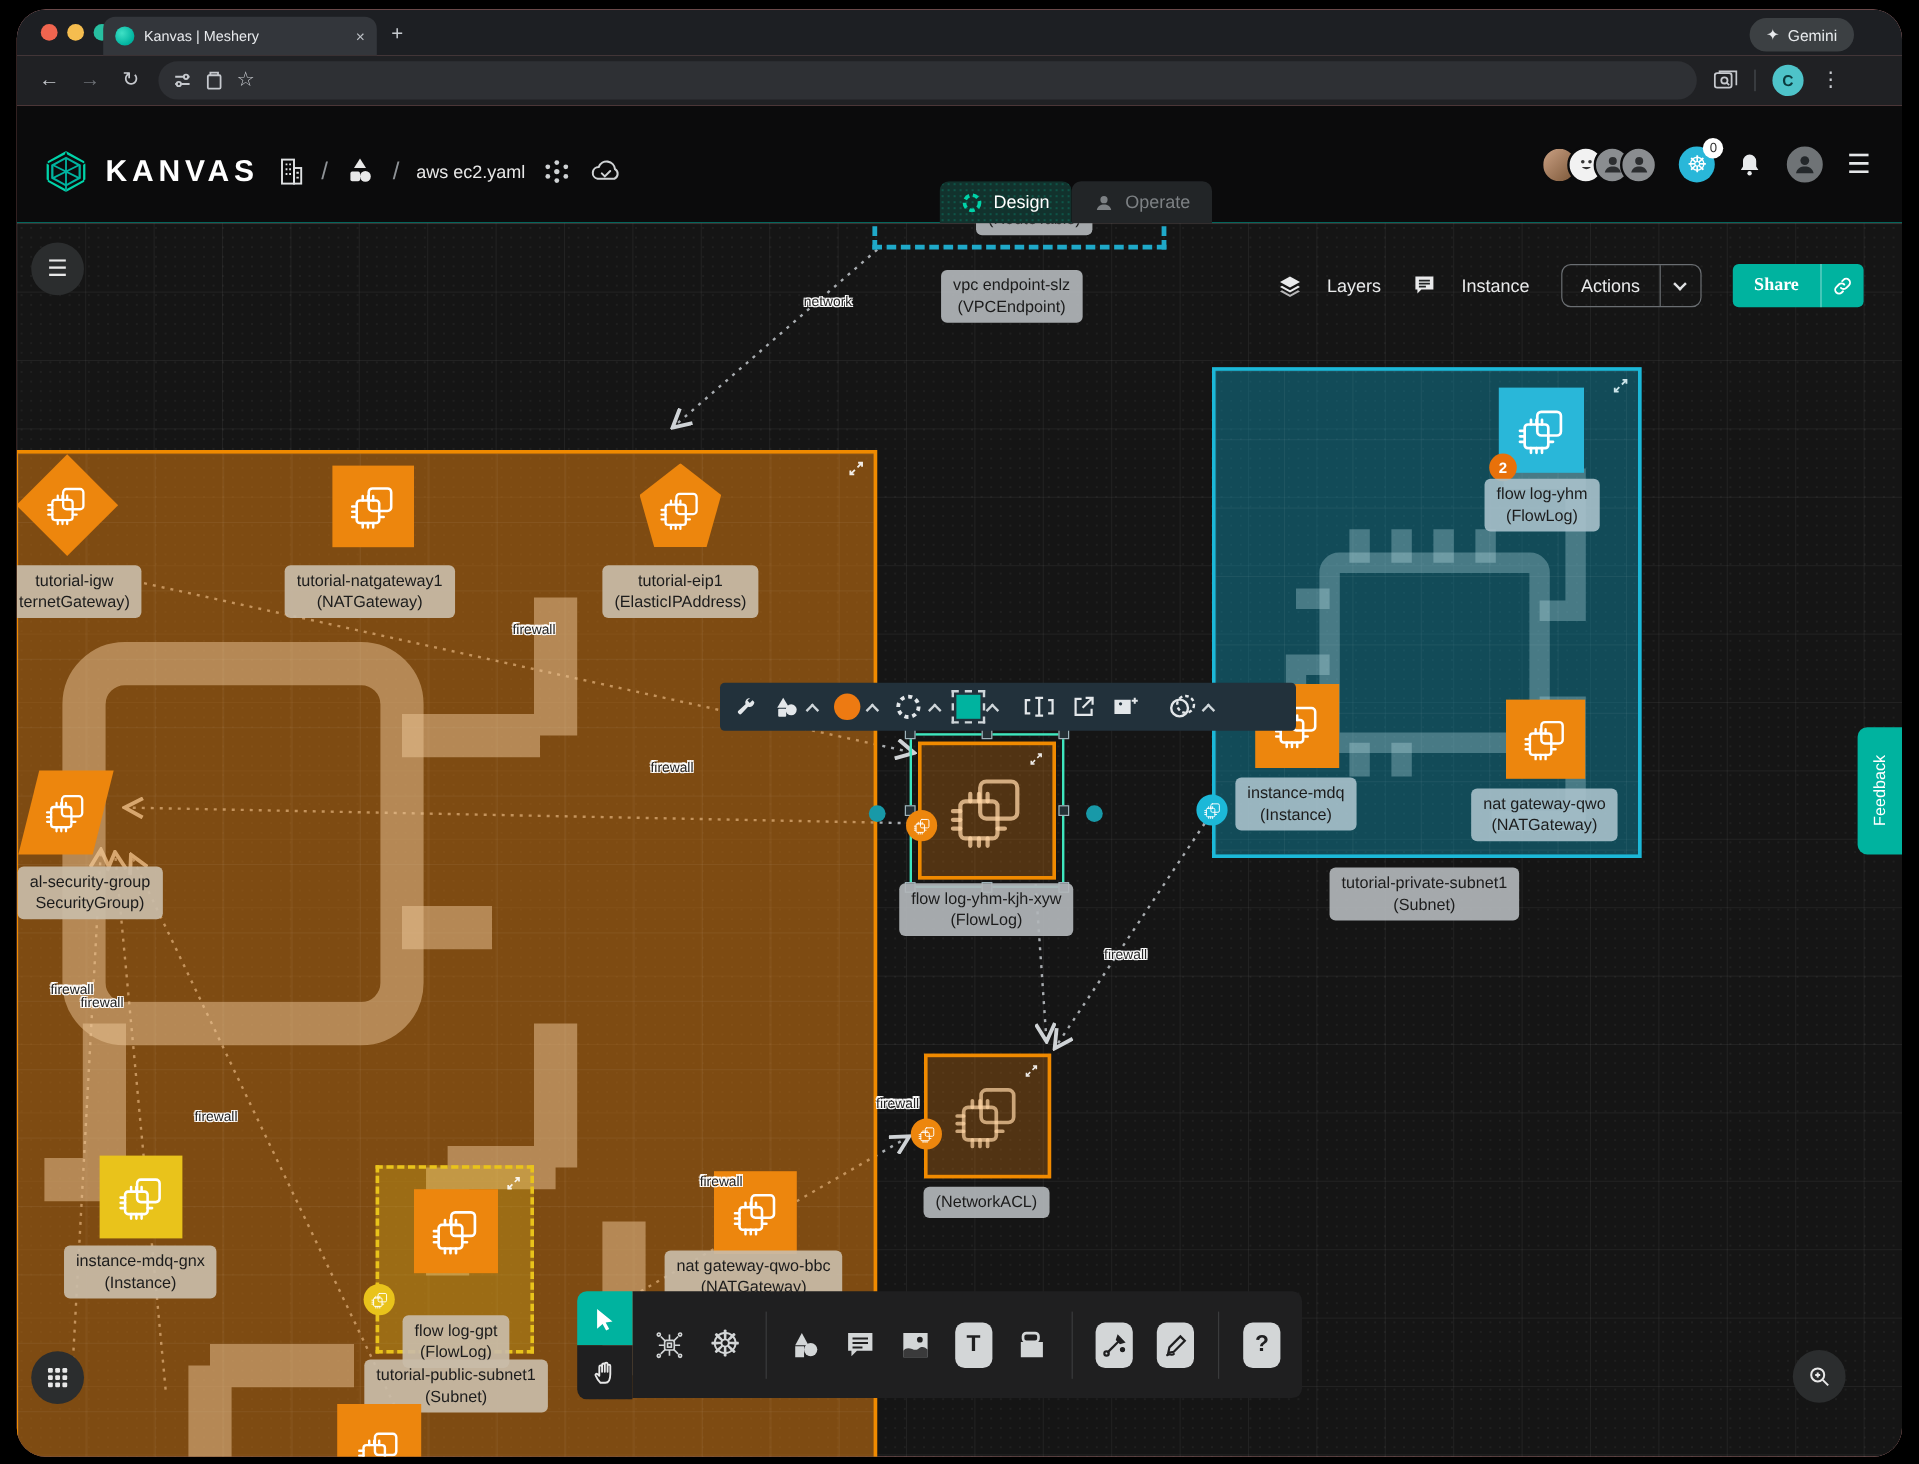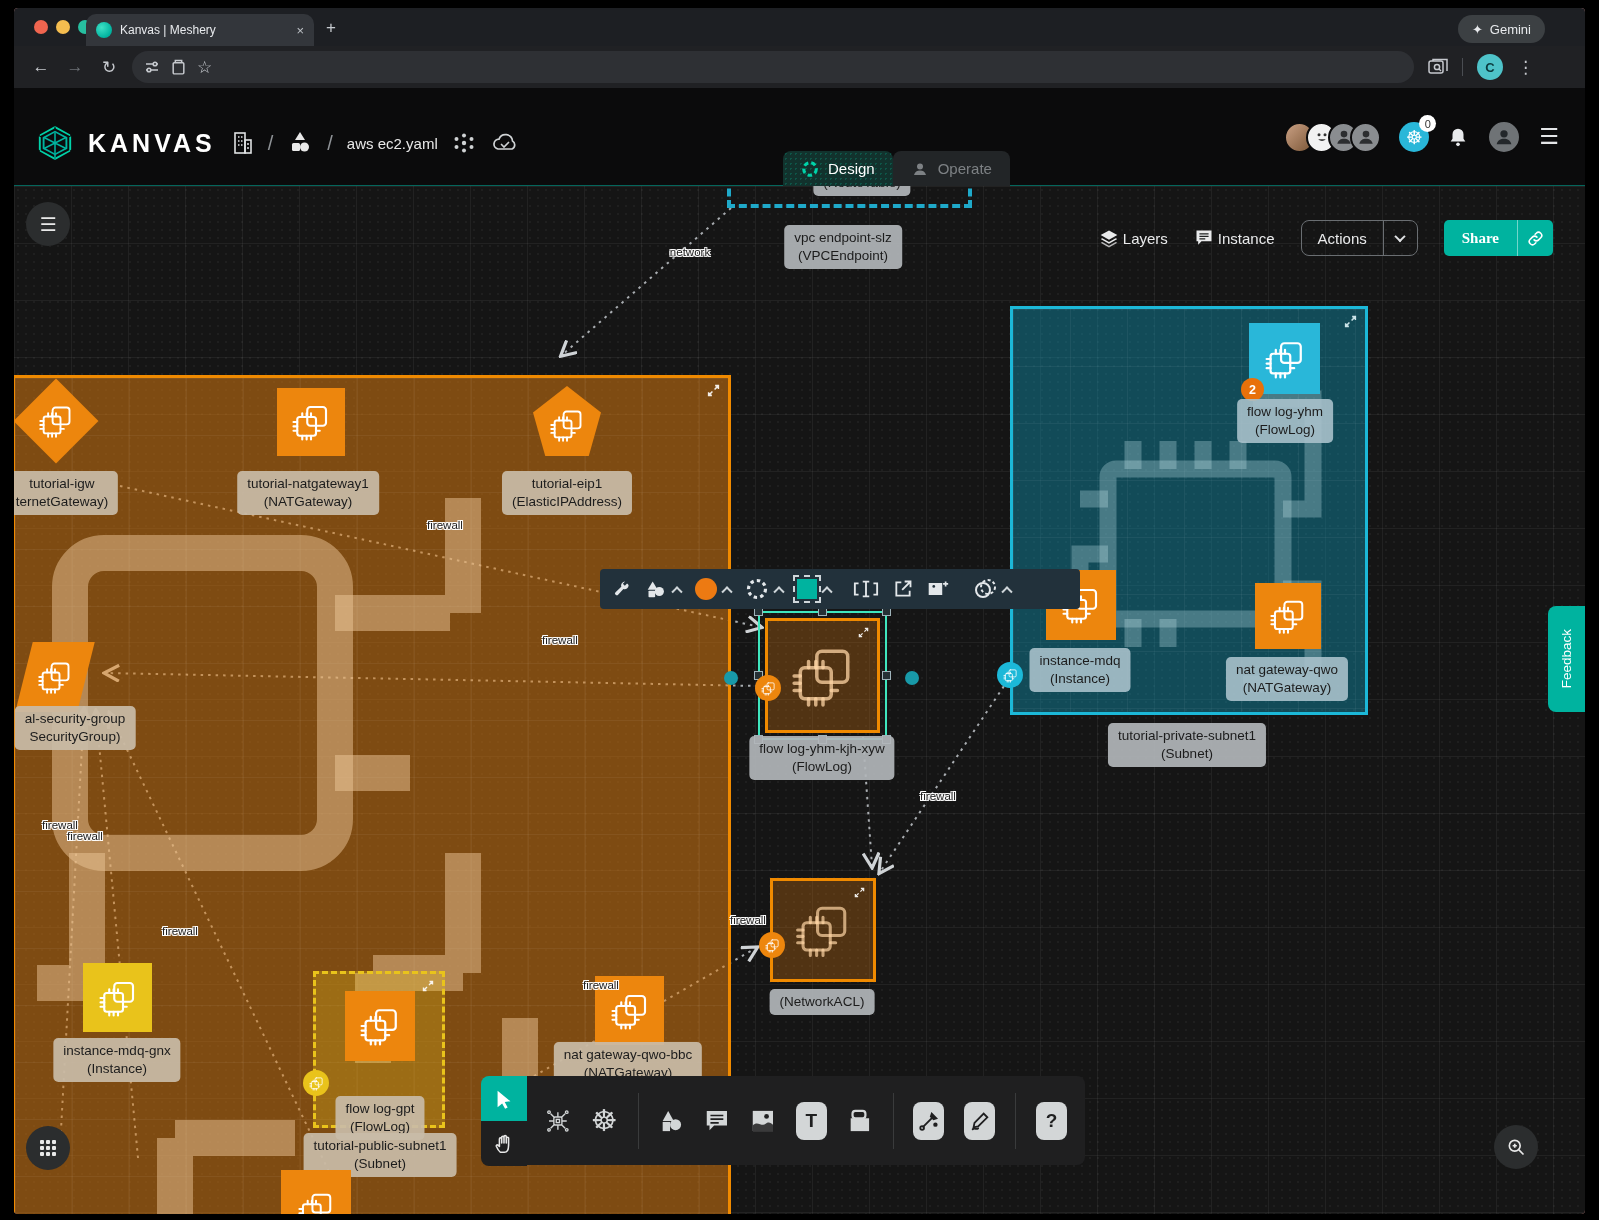--- a/index.html
+++ b/index.html
@@ -1,17 +1,17 @@
 <!DOCTYPE html>
 <html><head>
 <meta charset="utf-8">
 <style>
   * { margin:0; padding:0; box-sizing:border-box; }
   html,body { width:1599px; height:1220px; background:#000; font-family:"Liberation Sans","DejaVu Sans",sans-serif; overflow:hidden; }
-  .window { position:absolute; left:14px; right:14px; top:8px; bottom:6px; background:#fca5a5; border-radius:4px; overflow:hidden; }
+  .window { position:absolute; left:14px; right:14px; top:8px; bottom:6px; background:#fca5a5; border-radius:24px; overflow:hidden; }
 
   
   .tabstrip { position:absolute; left:0; right:0; top:0; height:38px; background:#1d1f23; }
   .lights { position:absolute; left:20px; top:12px; display:flex; gap:8px; }
   .light { width:14px; height:14px; border-radius:50%; }
   .tab { position:absolute; left:72px; top:6px; width:228px; height:32px; background:#33363b; border-radius:10px 10px 0 0; display:flex; align-items:center; padding:0 10px; gap:8px; }
   .favicon { width:16px; height:16px; border-radius:50%; background:radial-gradient(circle at 35% 35%, #3fe0c5, #00b39f 70%); }
   .tab-title { color:#e8eaed; font-size:12px; flex:1; white-space:nowrap; overflow:hidden; }
   .tab-close { color:#bdc1c6; font-size:13px; }
   .newtab { position:absolute; left:312px; top:10px; color:#c7cbd0; font-size:17px; }
@@ -45,21 +45,21 @@
   .mtab.inactive { background:#222527; color:#7d8184; }
 
   
   .canvas { position:absolute; left:0; right:0; top:178px; bottom:0; background:#151515;
     background-image:radial-gradient(rgba(255,255,255,.045) 1px, transparent 1px),
       linear-gradient(rgba(255,255,255,.055) 1px, transparent 1px),
       linear-gradient(90deg, rgba(255,255,255,.055) 1px, transparent 1px);
     background-size:8px 8px, 57px 57px, 57px 57px; overflow:hidden; }
   .circ-btn { position:absolute; width:44px; height:44px; border-radius:50%; background:#2b2d2e; color:#e8e8e8; display:flex; align-items:center; justify-content:center; font-size:19px; }
   .ctrl-row { position:absolute; top:34px; right:32px; display:flex; align-items:center; gap:26px; color:#e9eaeb; font-size:15px; }
-  .ctrl-item { display:flex; align-items:center; gap:4px; }
+  .ctrl-item { display:flex; align-items:center; gap:21px; }
   .actions-btn { display:flex; align-items:center; border:1px solid #6a6e72; border-radius:8px; height:36px; }
   .actions-label { padding:0 16px; }
   .actions-caret { width:34px; height:100%; border-left:1px solid #6a6e72; display:flex; align-items:center; justify-content:center; }
   .caret-down { width:8px; height:8px; border-right:2px solid #dfe1e3; border-bottom:2px solid #dfe1e3; transform:rotate(45deg) translate(-1px,-1px); }
   .share-btn { display:flex; align-items:center; background:#00b39f; border-radius:5px; height:36px; color:#fff; font-weight:bold; }
   .share-label { padding:0 18px; font-size:15px;font-family:Liberation Serif, serif; }
   .share-link { width:36px; height:100%; border-left:1px solid rgba(255,255,255,.45); display:flex; align-items:center; justify-content:center; }
   .feedback { position:absolute; right:0; top:420px; width:37px; height:106px; background:#00b39f; border-radius:8px 0 0 8px; display:flex; align-items:center; justify-content:center; }
   .feedback span { writing-mode:vertical-rl; transform:rotate(180deg); color:#fff; font-size:13.5px; }
 
@@ -406,21 +406,21 @@
     <div class="nlabel" style="left:553px;top:285px">
       <span>tutorial-eip1</span>
         <span>(ElasticIPAddress)</span>
     </div>
 
     <div class="sq para" style="left:10px;top:456px;width:62px;height:70px">
       <svg width="36" height="36" viewBox="0 0 32 32">
           <use href="#i-chip"></use>
         </svg>
     </div>
-    <div class="nlabel" style="left:61px;top:520px">
+    <div class="nlabel" style="left:61px;top:536px">
       <span>al-security-group</span>
         <span>SecurityGroup)</span>
     </div>
 
     <div class="sq yellow" style="left:69px;top:777px;width:69px;height:69px">
       <svg width="40" height="40" viewBox="0 0 32 32">
           <use href="#i-chip"></use>
         </svg>
     </div>
     <div class="nlabel" style="left:103px;top:852px">

